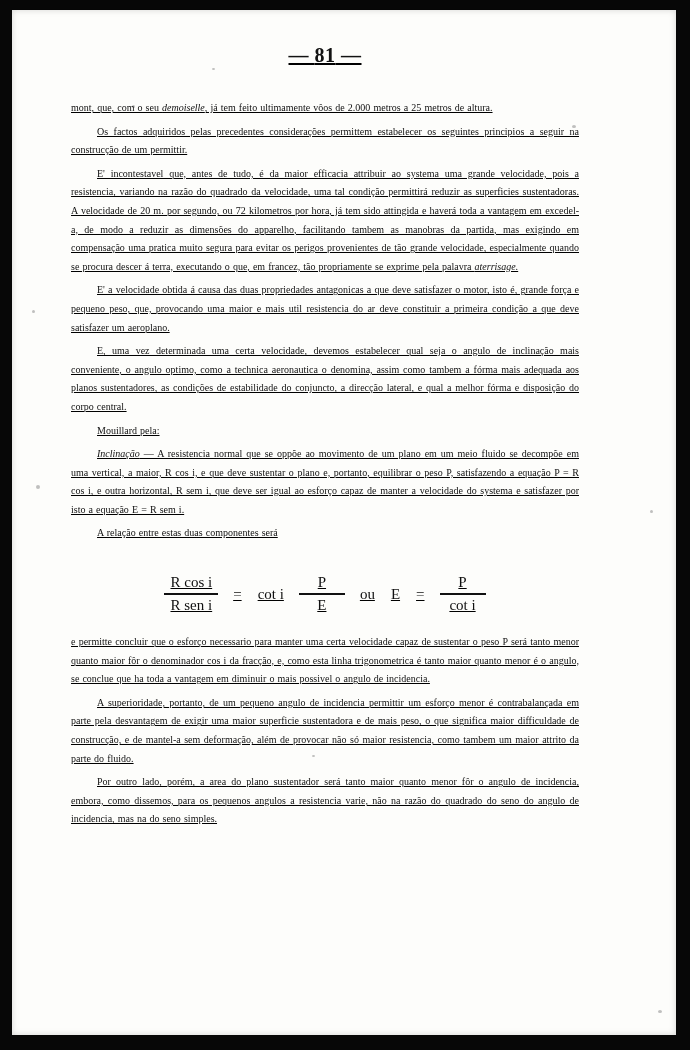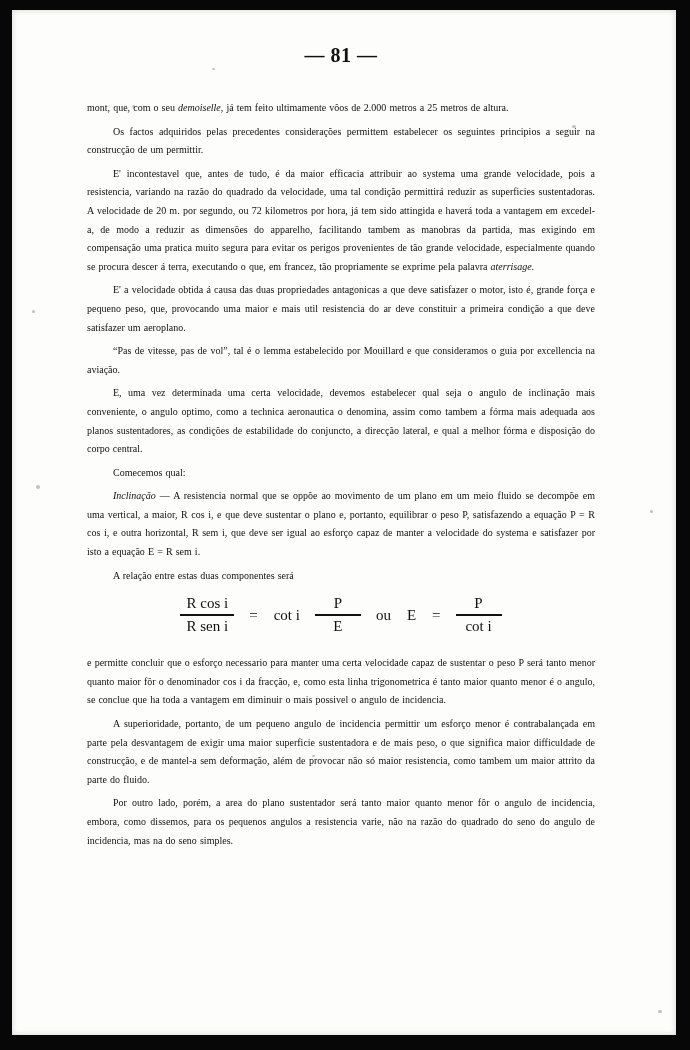--- a/index.html
+++ b/index.html
@@ -36,23 +36,24 @@
   #page-sheet::after {
     content: "";
     position: absolute;
     left: 0; top: 0; right: 0; bottom: 0;
     pointer-events: none;
     box-shadow: inset 0 0 6px rgba(140,140,140,0.35);
   }
 
   #page-inner {
     position: absolute;
-    left: 70px;
+    left: 54px;
     top: 0;
     width: 518px;
+    text-decoration: underline;
   }
 
   .folio {
     text-align: center;
     font-weight: bold;
     font-size: 20px;
     letter-spacing: 0.5px;
     margin-top: 34px;
     color: #121212;
   }
@@ -75,21 +76,21 @@
   p.indent {
     text-indent: 26px;
   }
 
   .block-gap-1 { margin-top: 29px; }
 
   i, .ital { font-style: italic; }
 
   
   .formula {
-    margin-top: 10px;
+    margin-top: 31px;
     margin-bottom: 19px;
     display: flex;
     align-items: center;
     justify-content: center;
     font-size: 15px;
     color: #101010;
     gap: 0;
   }
   .frac {
     display: inline-flex;
@@ -147,25 +148,24 @@
       </div>
 
       <p class="para lead"><span>mont, que, com o seu </span><i>demoiselle</i><span>, já tem feito ultimamente vôos de 2.000 metros a 25 metros de altura.</span></p>
 
       <p class="para indent block-gap-1">Os factos adquiridos pelas precedentes considerações permittem estabelecer os seguintes principios a seguir na construcção de um permittir.</p>
 
       <p class="para indent"><span>E' incontestavel que, antes de tudo, é da maior efficacia attribuir ao systema uma grande velocidade, pois a resistencia, variando na razão do quadrado da velocidade, uma tal condição permittirá reduzir as superficies sustentadoras. A velocidade de 20 m. por segundo, ou 72 kilometros por hora, já tem sido attingida e haverá toda a vantagem em excedel-a, de modo a reduzir as dimensões do apparelho, facilitando tambem as manobras da partida, mas exigindo em compensação uma pratica muito segura para evitar os perigos provenientes de tão grande velocidade, especialmente quando se procura descer á terra, executando o que, em francez, tão propriamente se exprime pela palavra </span><i>aterrisage.</i></p>
 
       <p class="para indent">E' a velocidade obtida á causa das duas propriedades antagonicas a que deve satisfazer o motor, isto é, grande força e pequeno peso, que, provocando uma maior e mais util resistencia do ar deve constituir a primeira condição a que deve satisfazer um aeroplano.</p>
 
-      <p class="para indent"><span>“Pas de vitesse, pas de vol”,</span> <span>tal é o lemma estabelecido por Mouillard e que consideramos o guia por excellencia na aviação.</span></p>
 
       <p class="para indent">E, uma vez determinada uma certa velocidade, devemos estabelecer qual seja o angulo de inclinação mais conveniente, o angulo optimo, como a technica aeronautica o denomina, assim como tambem a fórma mais adequada aos planos sustentadores, as condições de estabilidade do conjuncto, a direcção lateral, e qual a melhor fórma e disposição do corpo central.</p>
 
-      <p class="para indent">Comecemos qual:</p>
+      <p class="para indent">Mouillard pela:</p>
 
       <p class="para indent"><i>Inclinação</i><span> — A resistencia normal que se oppõe ao movimento de um plano em um meio fluido se decompõe em uma vertical, a maior, R cos i, e que deve sustentar o plano e, portanto, equilibrar o peso P, satisfazendo a equação P = R cos i, e outra horizontal, R sem i, que deve ser igual ao esforço capaz de manter a velocidade do systema e satisfazer por isto a equação E = R sem i.</span></p>
 
       <p class="para indent">A relação entre estas duas componentes será</p>
 
       <div class="formula">
         <span class="frac">
           <span class="num">R cos i</span>
           <span class="bar"></span>
           <span class="den">R sen i</span>

